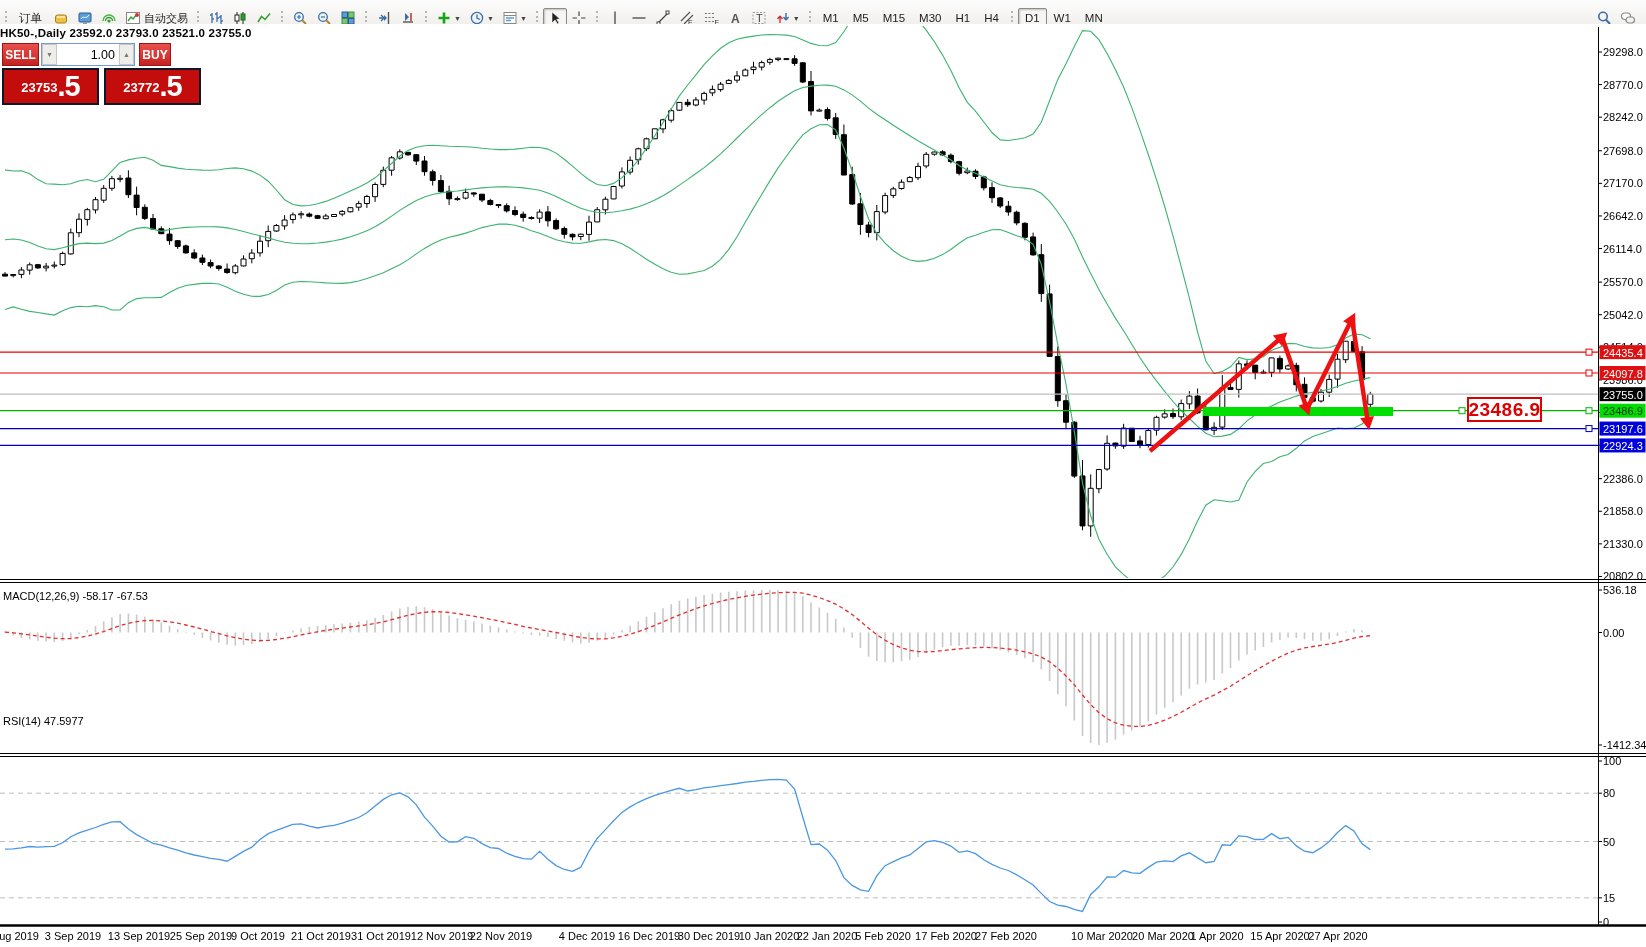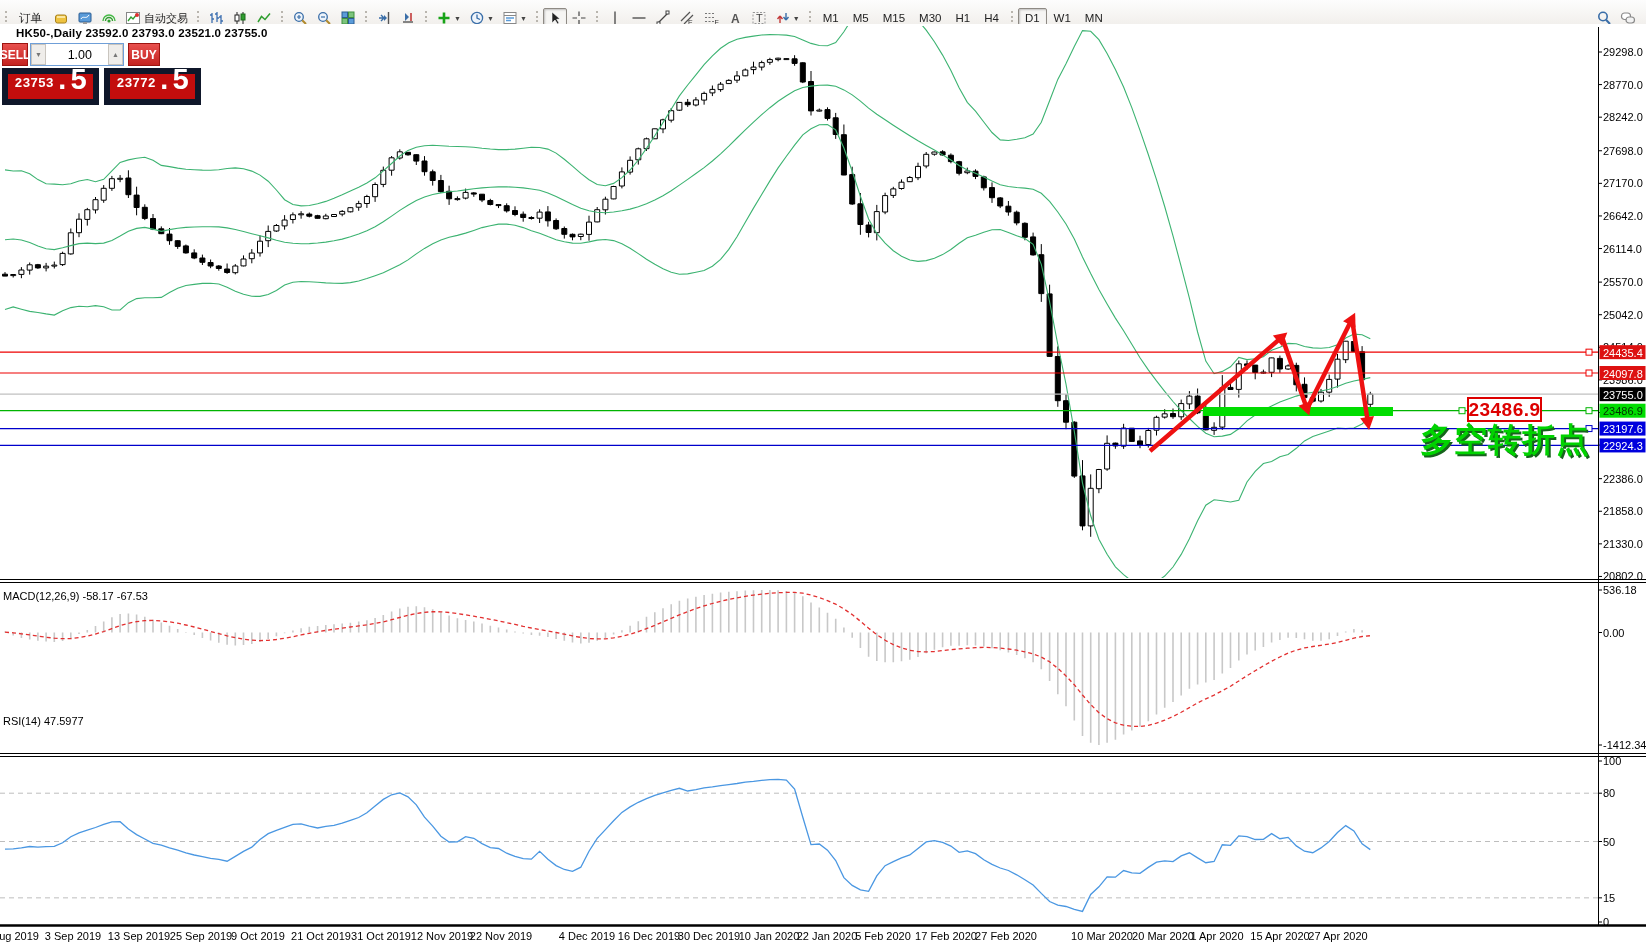--- a/index.html
+++ b/index.html
@@ -19,39 +19,39 @@
     box-shadow:inset 1px 1px 2px rgba(0,0,0,.22); }
   .tb-btn svg { display:block; }
   .dd { font-size:7px; color:#444; margin-left:2px; }
   .tb-right { margin-left:auto; display:flex; align-items:center; padding-right:6px; }
   .tf-btn { font-size:11px; padding:0 5px; }
 
   
   .chart-area { position:absolute; left:0; top:24px; width:1646px; height:923px; background:#fff; }
   #chart-svg { position:absolute; left:0; top:0; }
 
-  .chart-title { position:absolute; left:16px; top:3px; font-size:11.5px; font-weight:bold;
+  .chart-title { position:absolute; left:0; top:3px; font-size:11.5px; font-weight:bold;
     color:#000; letter-spacing:.2px; }
   .pane-label { position:absolute; left:3px; font-size:11px; color:#000; }
 
   
   .trade-panel { position:absolute; left:2px; top:19px; width:201px; }
   .tp-row1 { display:flex; height:23px; }
-  .btn-sell,.btn-buy { width:26px; background:linear-gradient(#e8504d,#c42320);
+  .btn-sell,.btn-buy { width:37px; background:linear-gradient(#e8504d,#c42320);
     color:#fff; font-size:12px; font-weight:bold; display:flex; align-items:center;
     justify-content:center; border:1px solid #9d1410; }
   .btn-buy { width:32px; margin-left:4px; }
   .vol-wrap { display:flex; margin-left:2px; border:1px solid #6f9fd8; background:#fff; }
   .spin { width:15px; background:#efedea; border:1px solid #c9c5bf; color:#777;
     font-size:7px; display:flex; align-items:center; justify-content:center; }
   .vol-input { width:62px; border:none; outline:none; text-align:right; font-size:12.5px;
-    padding-right:16px; font-family:"Liberation Sans",sans-serif; }
+    padding-right:4px; font-family:"Liberation Sans",sans-serif; }
   .tp-row2 { display:flex; margin-top:2px; }
-  .price-box { width:97px; height:37px; background:#c30d0d; border:6px solid #0f172a;
-    color:#fff; display:flex; align-items:flex-end; justify-content:center; padding-bottom:2px;font-family:Liberation Mono, monospace; }
+  .price-box { width:97px; height:37px; background:#c30d0d; border:2px solid #0f172a;
+    color:#fff; display:flex; align-items:flex-end; justify-content:center; padding-bottom:2px; }
   .price-box + .price-box { margin-left:5px; }
   .p-main { font-size:13px; font-weight:bold; line-height:26px; }
   .p-big { font-size:29px; font-weight:bold; line-height:30px; letter-spacing:-1px; }
 
   
   .price-callout { position:absolute; left:1467px; top:373px; width:75px; height:25px;
     border:2px solid #dd0000; background:#fff; color:#dd0000; font-size:19px; font-weight:bold;
     display:flex; align-items:center; justify-content:center; letter-spacing:.5px; }
   .cn-note { position:absolute; left:1420px; top:394px; width:190px; font-size:33px; font-weight:bold;
     color:#00d300; text-shadow:2px 2px 0 #17631d; white-space:nowrap; letter-spacing:1px; }
@@ -460,14 +460,13 @@
         <span class="p-big">.5</span>
       </div>
       <div class="price-box">
         <span class="p-main">23772</span>
         <span class="p-big">.5</span>
       </div>
     </div>
   </div>
 
   <div class="price-callout">23486.9</div>
-  <div class="cn-note">多空转折点</div>
 </div>
 
 </body></html>

